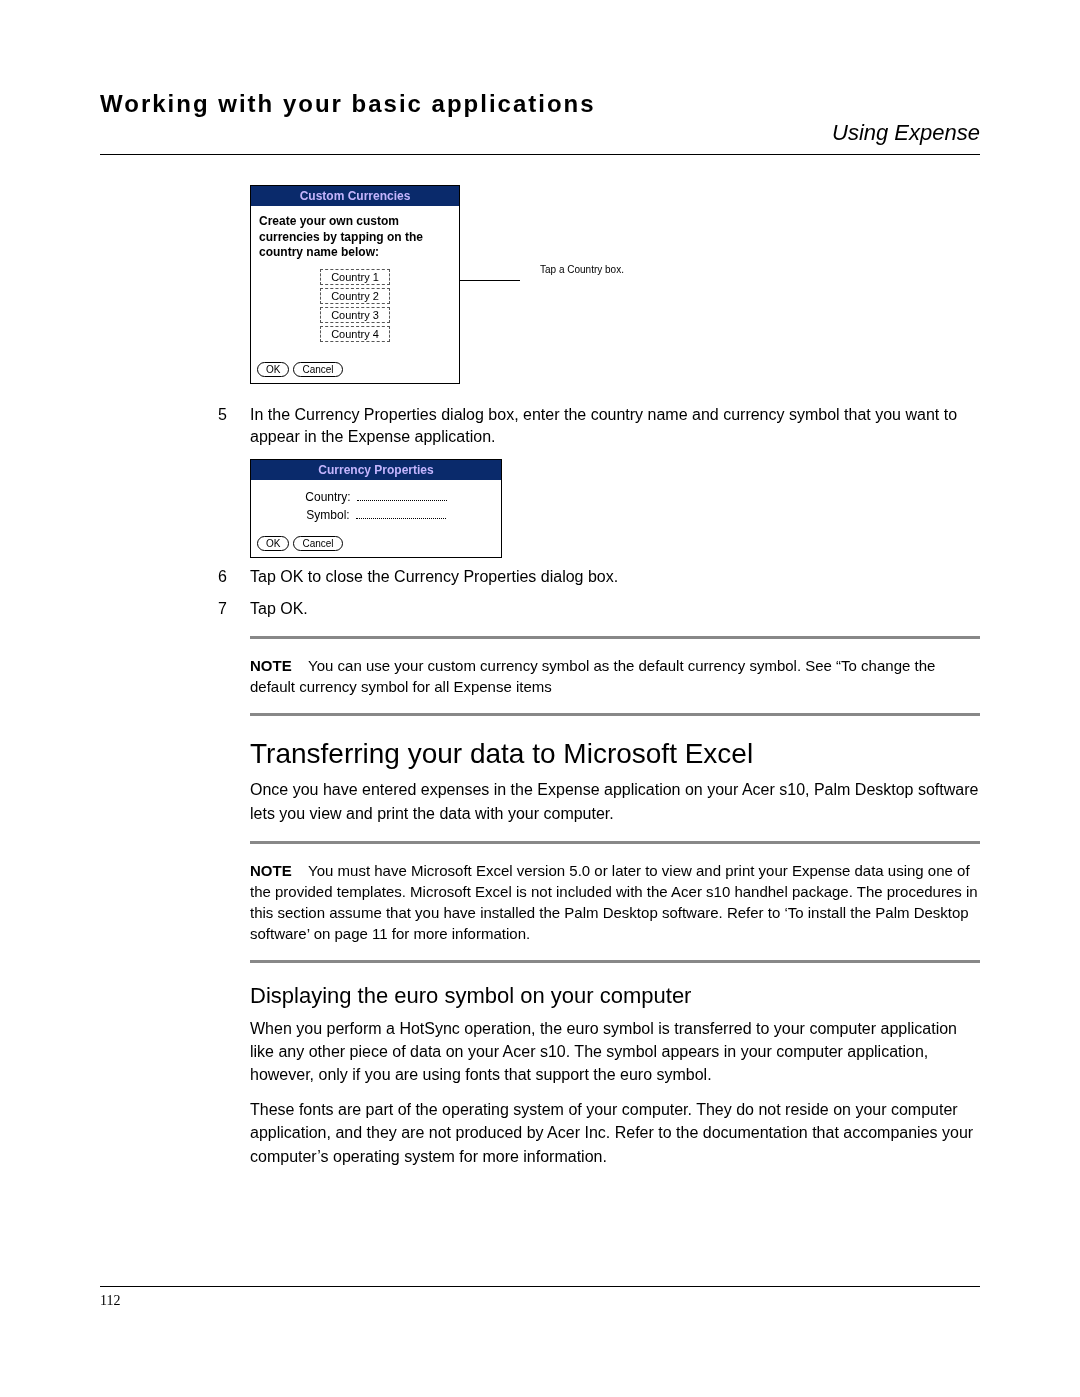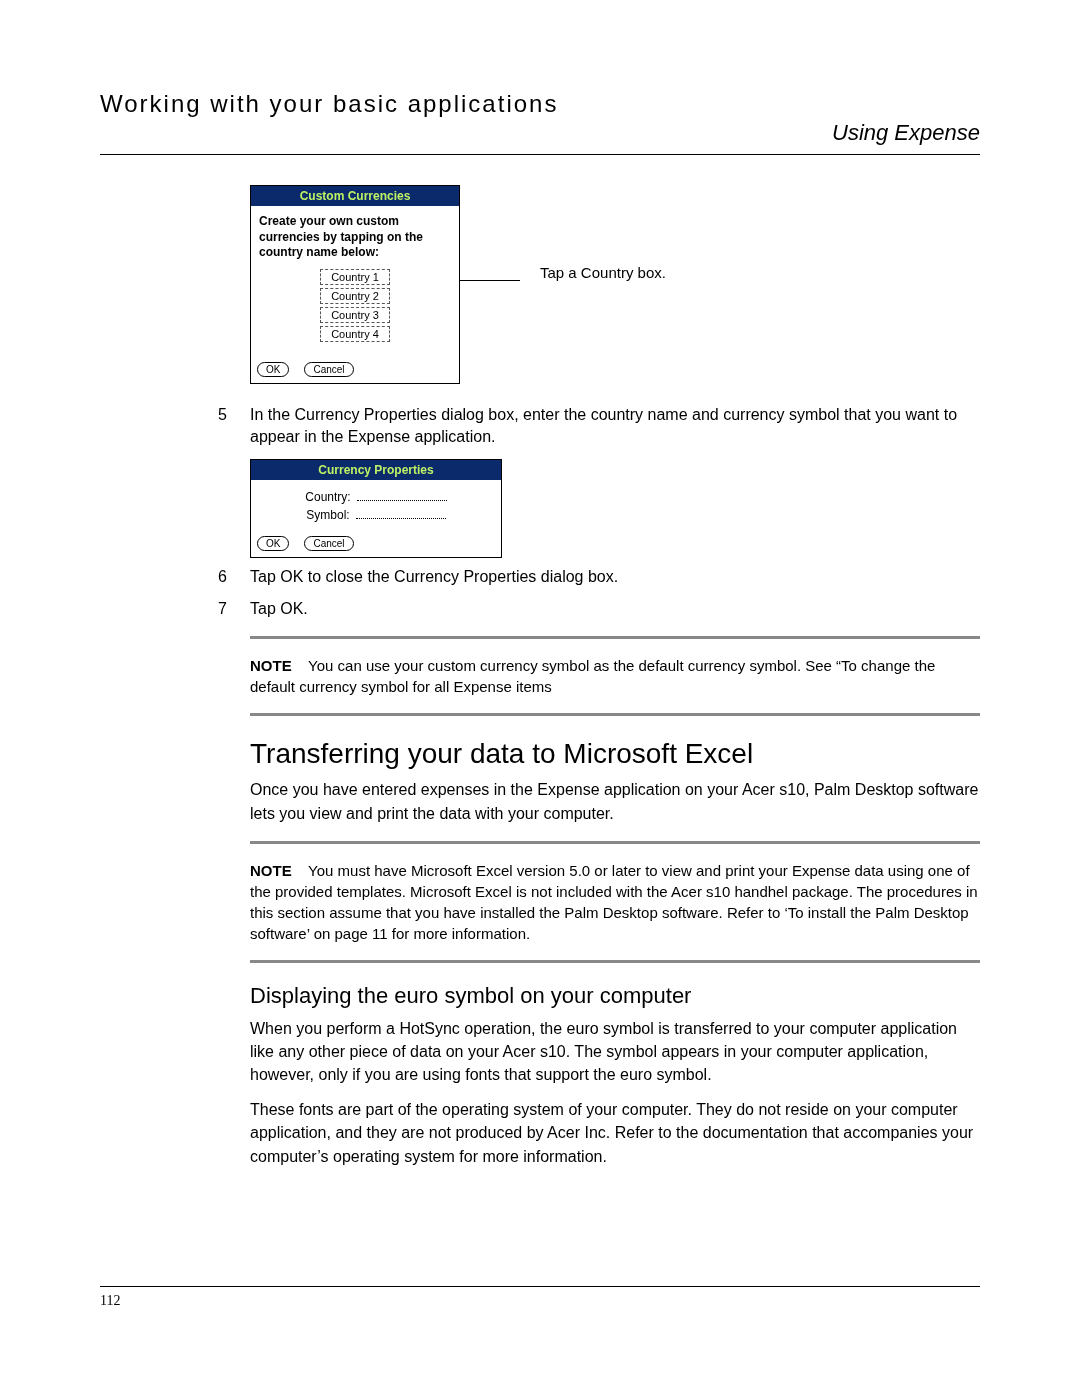--- a/index.html
+++ b/index.html
@@ -14,21 +14,21 @@
   .page {
     position: absolute;
     left: 100px;
     right: 100px;
     top: 90px;
     bottom: 60px;
   }
   .header-title {
     font-size: 24px;
     letter-spacing: 2px;
-    font-weight: 400;
+    font-weight: 700;
   }
   .header-sub {
     font-size: 22px;
     font-style: italic;
     font-weight: 400;
     margin-top: 2px;
     text-align: right;
   }
   .hr {
     border: none;
@@ -45,21 +45,21 @@
     margin-bottom: 20px;
   }
   .dialog {
     border: 1px solid #000;
     background: #fff;
     width: 210px;
     font-family: Arial, sans-serif;
   }
   .dialog-title {
     background: #0a2a6b;
-    color: #bef264;
+    color: #c4b5fd;
     font-weight: bold;
     text-align: center;
     font-size: 12px;
     padding: 3px 0;
   }
   .dialog-body {
     padding: 8px;
     font-size: 12px;
   }
   .dialog-instr {
@@ -79,21 +79,21 @@
     border: 1px dashed #555;
     padding: 1px 3px;
     font-size: 11px;
     min-width: 70px;
     text-align: center;
     cursor: pointer;
   }
   .dialog-buttons {
     padding: 4px 6px 6px;
     display: flex;
-    gap: 15px;
+    gap: 4px;
   }
   .pill-btn {
     border: 1px solid #000;
     border-radius: 10px;
     background: #fff;
     font-size: 10px;
     padding: 1px 8px;
     cursor: pointer;
   }
   .callout-line {
@@ -104,21 +104,21 @@
   }
   .callout-line::before {
     content: "";
     position: absolute;
     left: 0;
     top: 10px;
     width: 60px;
     border-top: 1px solid #000;
   }
   .callout-text {
-    font-size: 15px;
+    font-size: 10px;
     margin-top: 78px;
     line-height: 1.3;
   }
   .step {
     display: flex;
     align-items: flex-start;
     font-size: 16px;
     line-height: 1.4;
     margin-bottom: 10px;
   }

